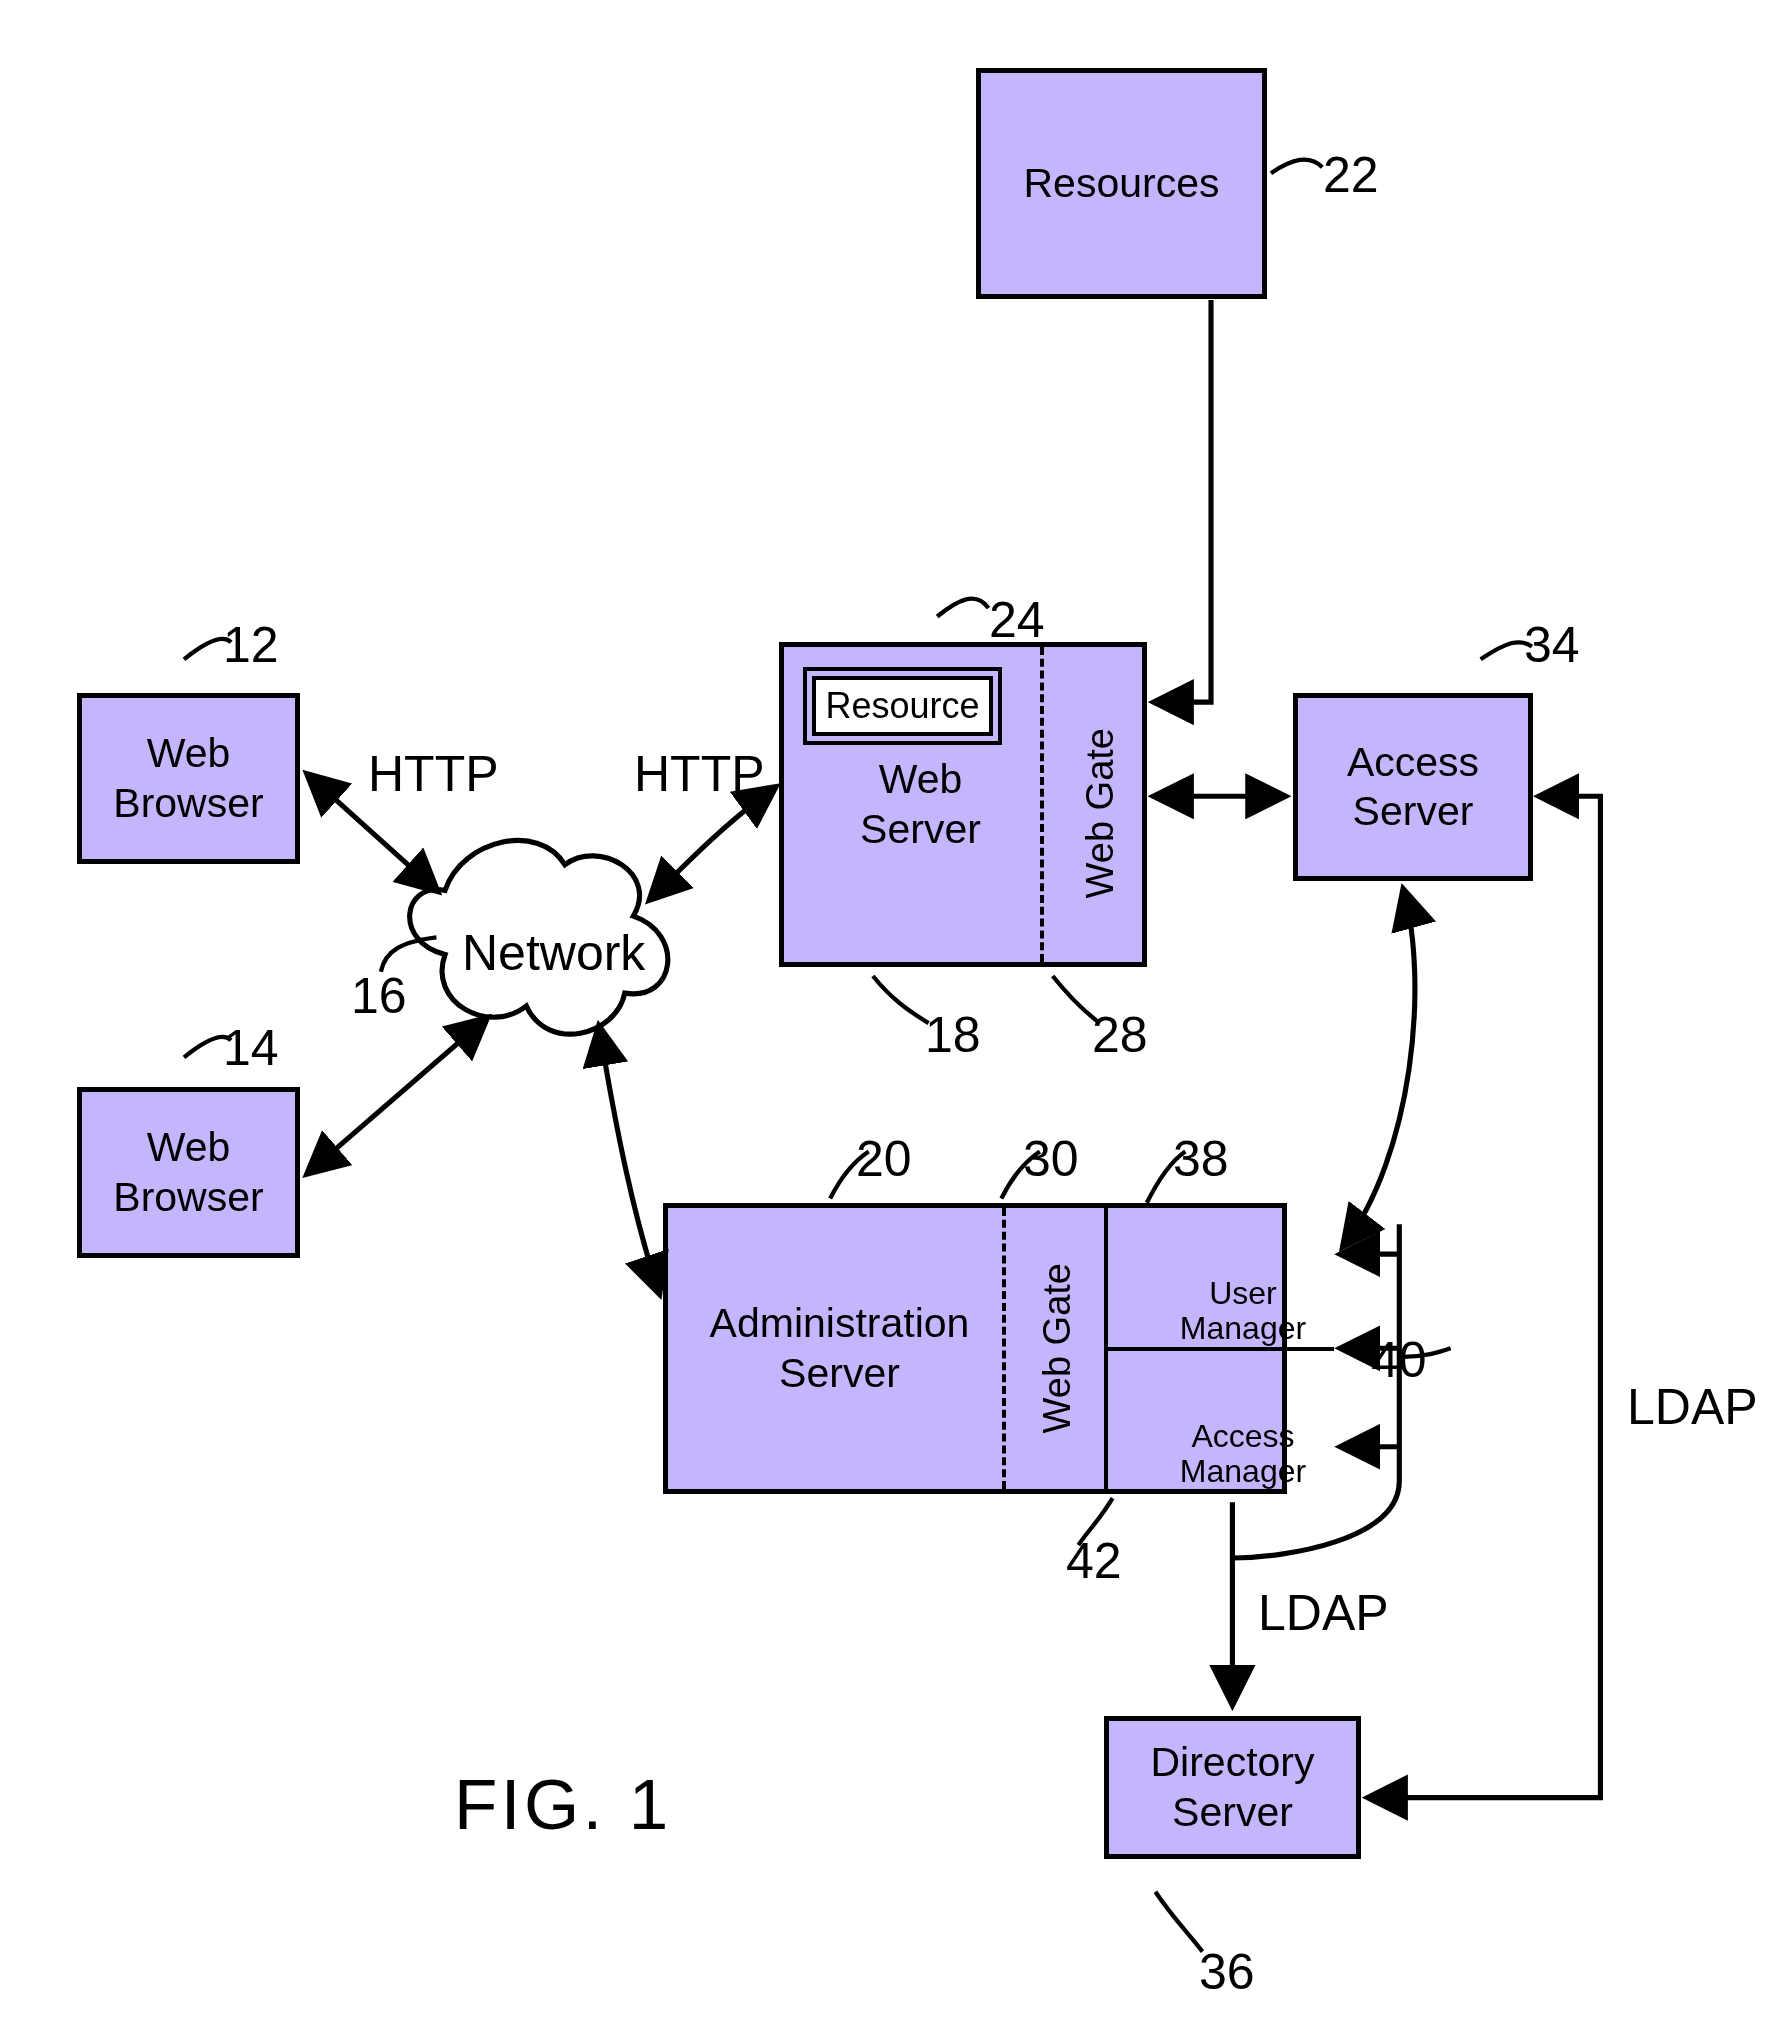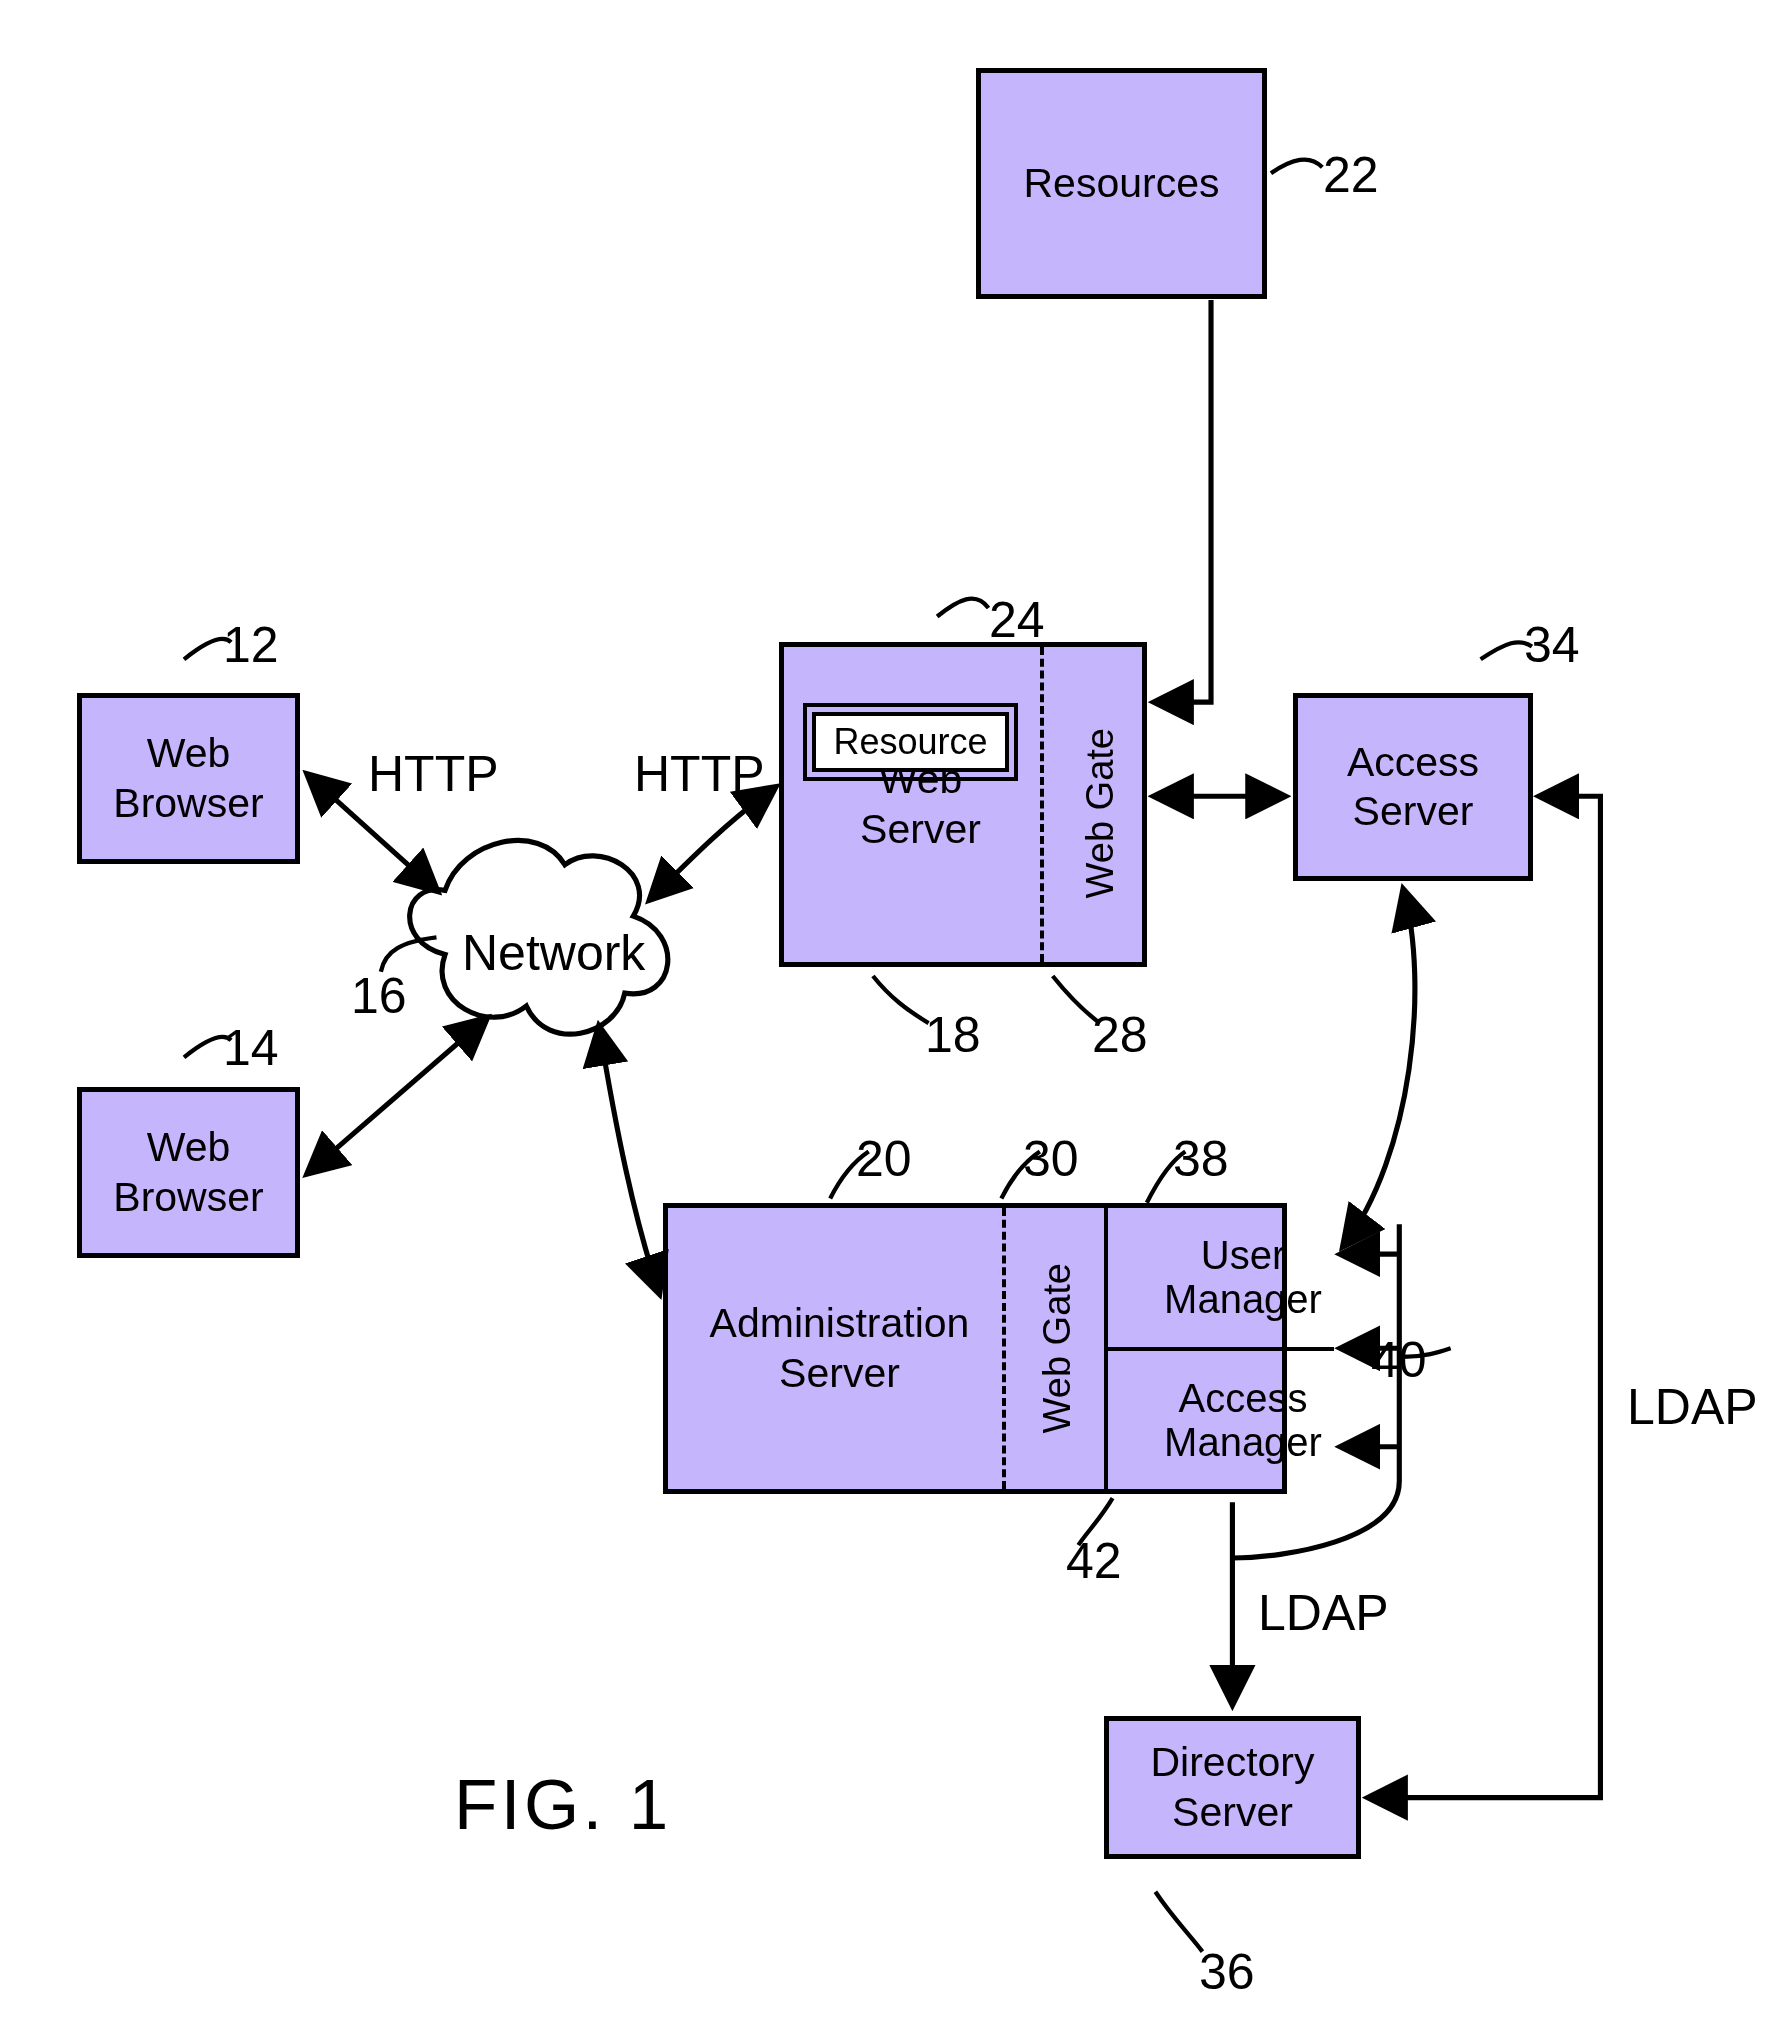--- a/index.html
+++ b/index.html
@@ -63,23 +63,23 @@
   .cellstack {
     display: flex;
     flex-direction: column;
     width: 100%;
     height: 100%;
   }
   .cell {
     border-bottom: 4.3px solid #000;
     flex: 1;
     display: flex;
-    align-items: center;
+    align-items: flex-end;
     justify-content: center;
-    font-size: 40px;
+    font-size: 32px;
     line-height: 1.1;
     text-align: center;
     padding-left: 44px;
   }
   .cell:last-child { border-bottom: none; }
   svg { position: absolute; top: 0; left: 0; pointer-events: none; }
 </style>
 </head>
 <body>
 
@@ -100,21 +100,21 @@
     <span>Web
 Browser</span>
   </div>
   <div class="label" style="left:223px; top:1019px;">14</div>
 
   <div class="box" style="left:779px; top:642px; width:368px; height:325px; align-items:center; justify-content:flex-start; padding-left:34px; white-space:pre-line;">
     <span style="width:205px;">Web
 Server</span>
   </div>
 
-  <div class="innerbox dbl" style="left:812px; top:676px; width:197px; height:60px;margin-top:36px;">
+  <div class="innerbox dbl" style="left:812px; top:676px; width:181px; height:60px;">
     <span>Resource</span>
   </div>
   <div class="label" style="left:989px; top:591px;">24</div>
 
   <div class="dashline" style="left:1040px; top:647px; height:315px;"></div>
 
   <div style="position:absolute; left:1070px; top:676px; width:60px; height:274px; display:flex; align-items:center; justify-content:center;">
     <span class="vtext">Web Gate</span>
   </div>
   <div class="label" style="left:925px; top:1006px;">18</div>

